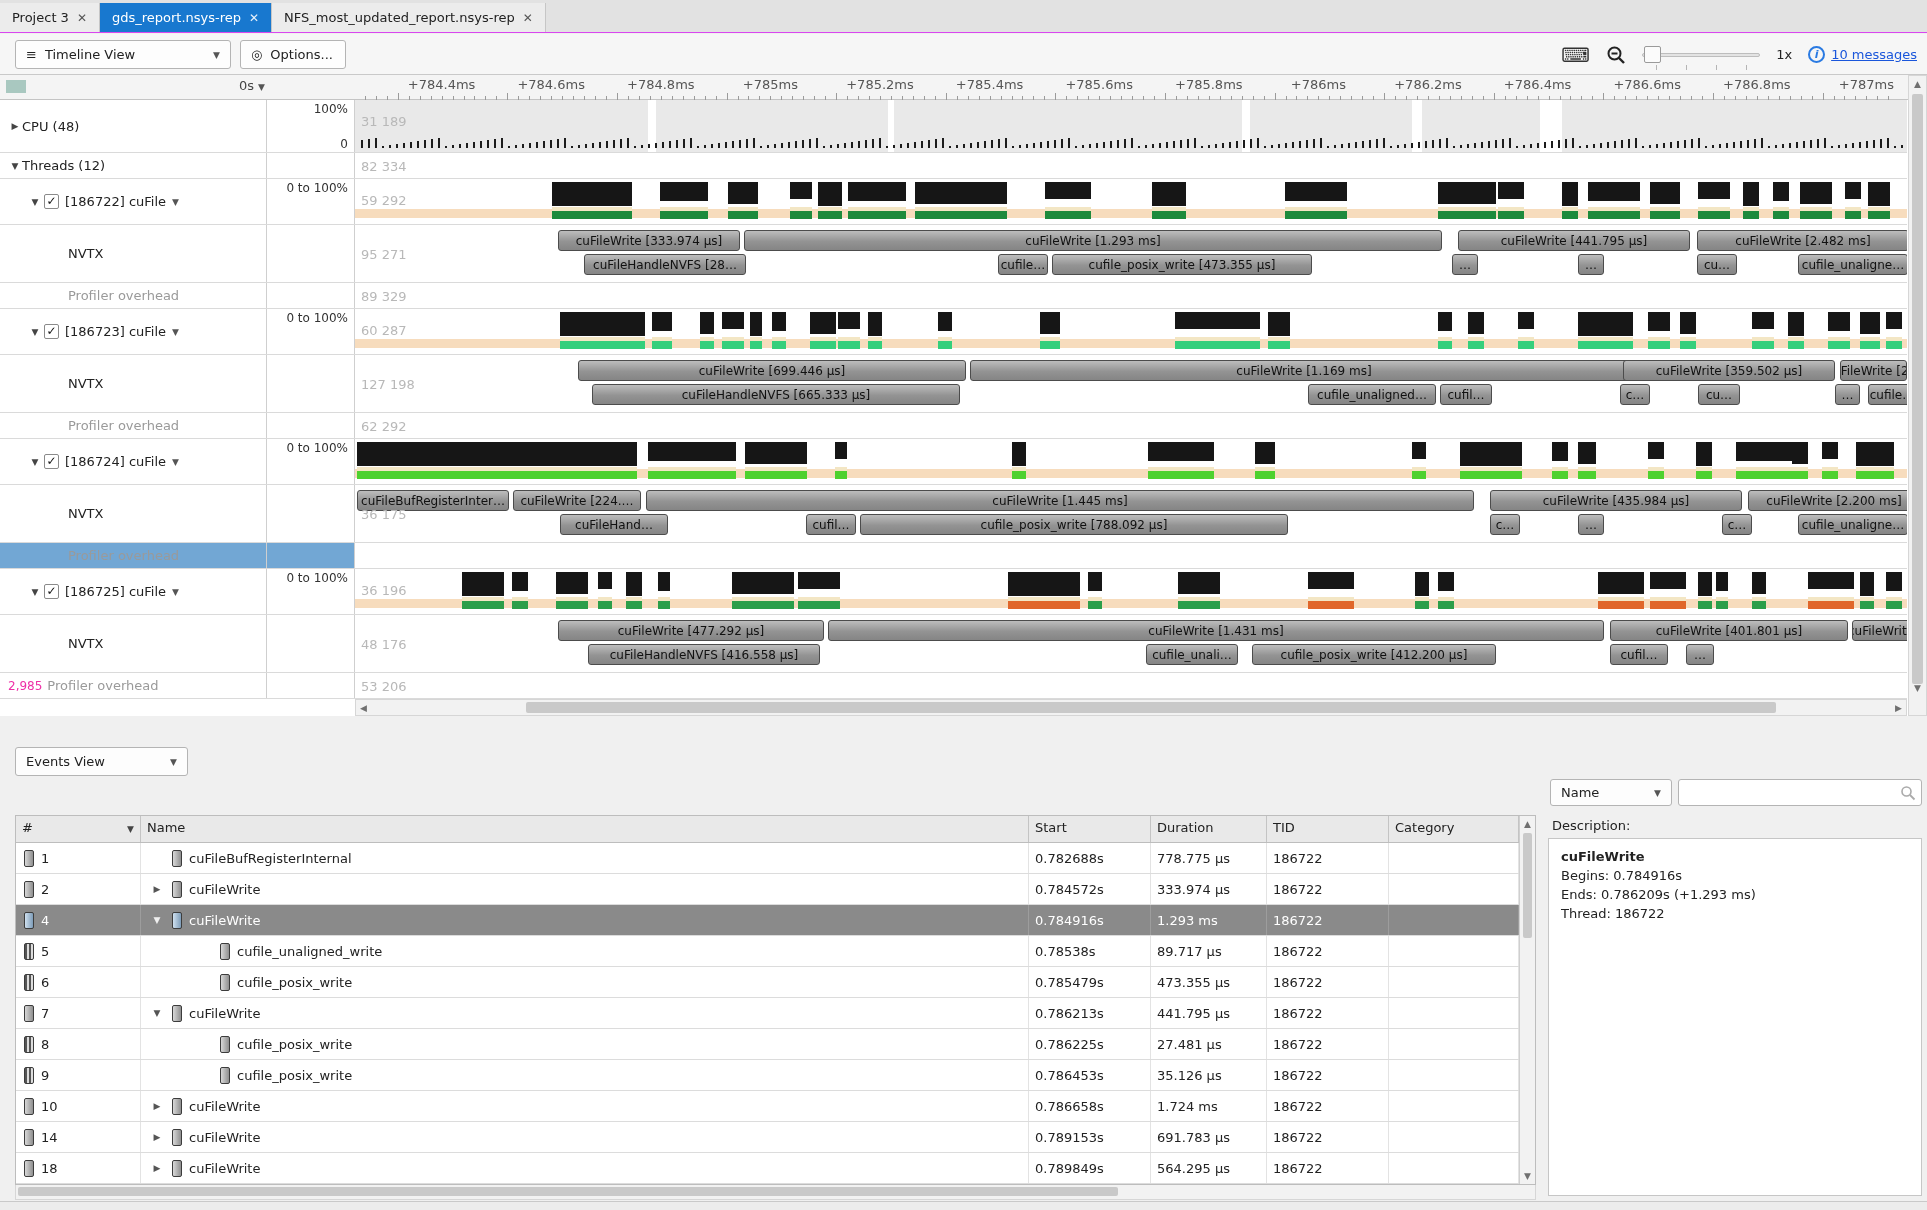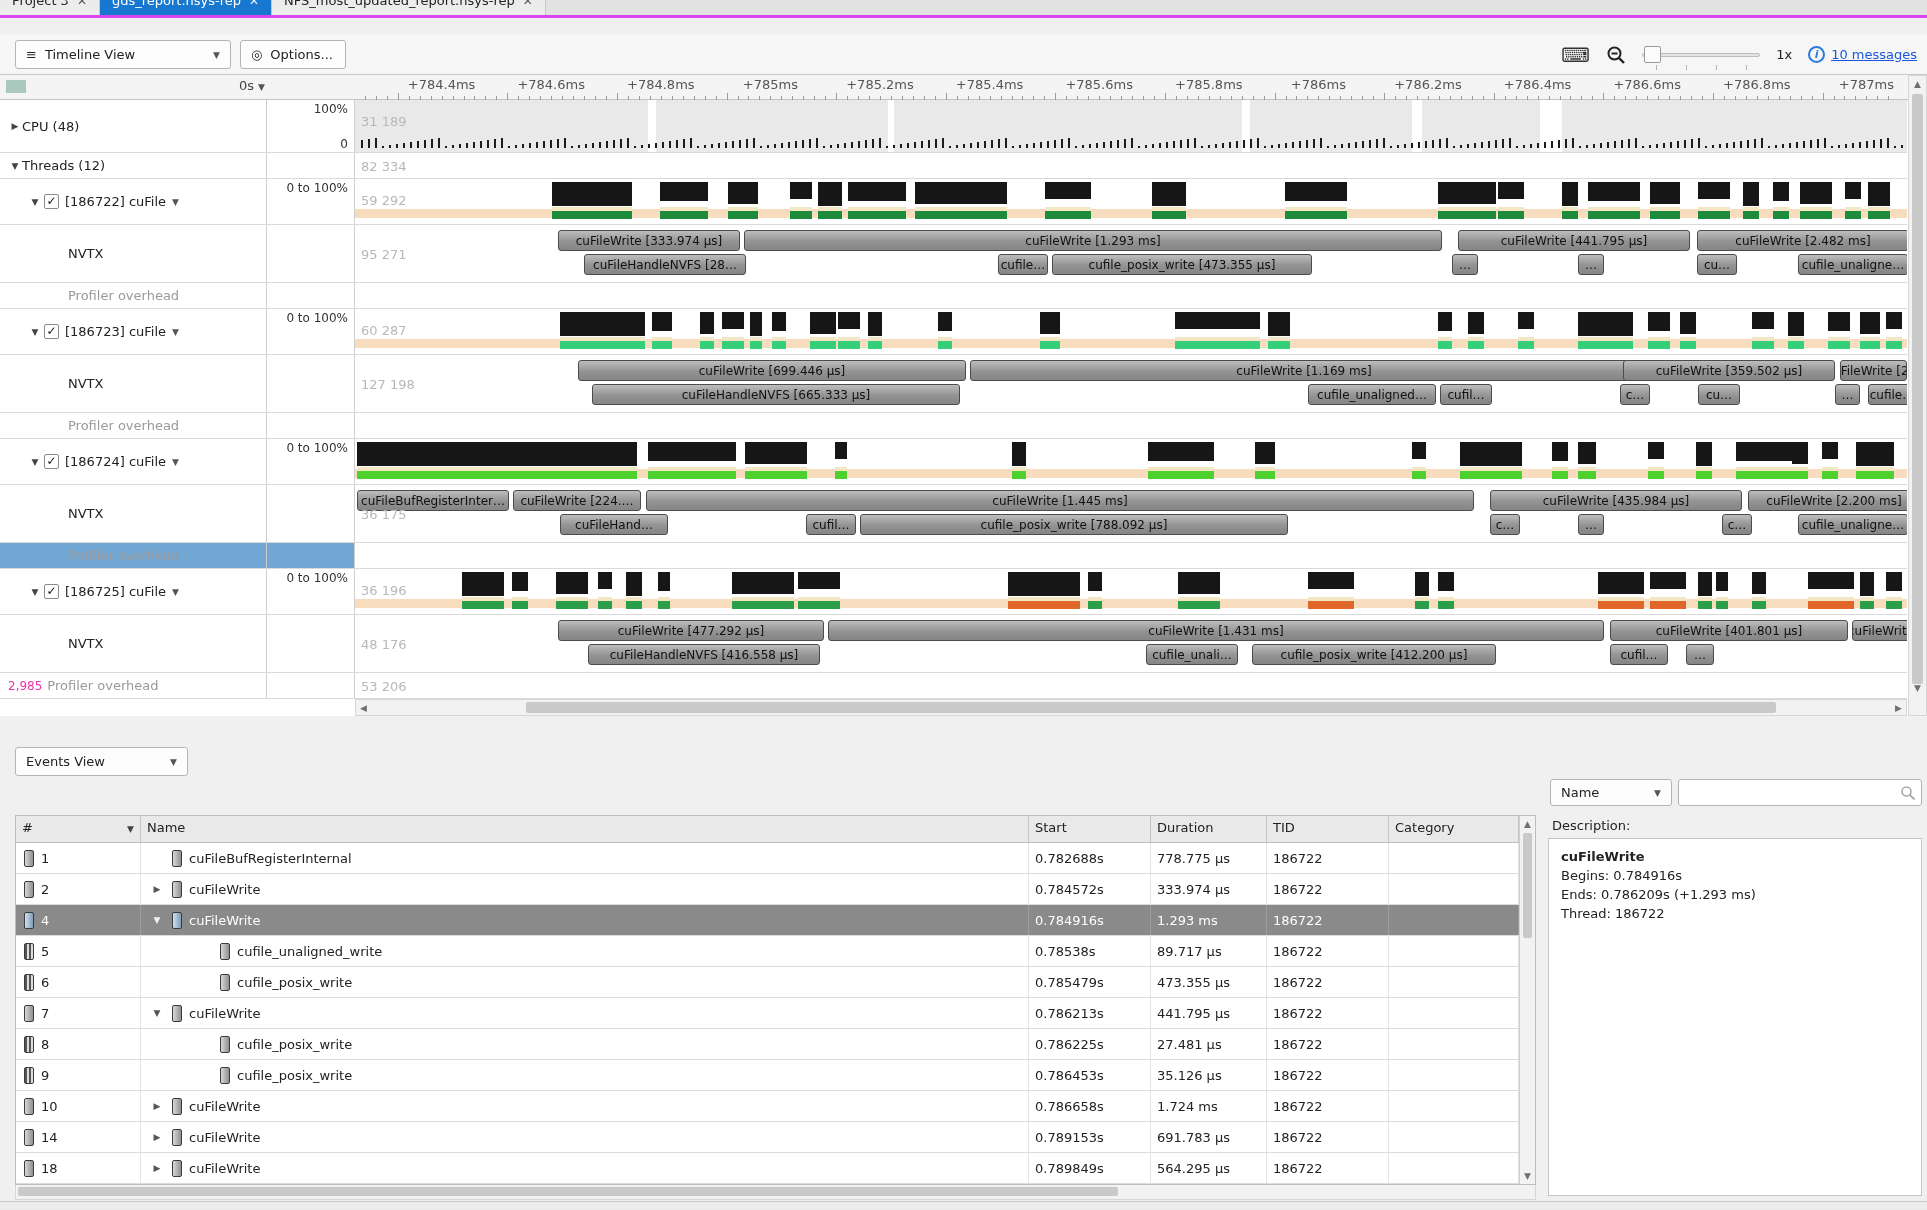--- a/index.html
+++ b/index.html
@@ -1,22 +1,22 @@
 <!DOCTYPE html>
 <html><head>
 <meta charset="utf-8">
 <style>
   * { margin:0; padding:0; box-sizing:border-box; }
   html,body { width:1927px; height:1210px; overflow:hidden;
     font-family:"DejaVu Sans","Liberation Sans",sans-serif; font-size:13px; color:#222; }
   #app { position:relative; width:1927px; height:1210px; background:#f0f0f0; }
 
   
-  #tabbar { position:absolute; left:0; top:0; width:100%; height:18px;
-    background:#e2e2e2; border-bottom:3px solid #d946ef; display:flex; align-items:flex-end; }
+  #tabbar { position:absolute; left:0; top:0; width:100%; height:33px;
+    background:#e2e2e2; border-bottom:1px solid #d946ef; display:flex; align-items:flex-end; }
   .tab { height:29px; display:flex; align-items:center; gap:8px; padding:0 12px;
     background:#ececec; border-right:1px solid #c6c6c6; cursor:default; white-space:nowrap; }
   .tab.active { background:#1878cf; color:#fff; }
   .tab .close { font-size:12px; color:#555; }
   .tab.active .close { color:#eaf2fb; }
 
   
   #toolbar { position:absolute; left:0; top:34px; width:100%; height:41px;
     background:#f6f6f6; border-bottom:1px solid #c9c9c9; }
   .tb-btn { position:absolute; top:6px; height:29px; background:#fdfdfd;
@@ -688,20 +688,23 @@
             <div class="nvtx-bar" style="left: 1223px; width: 26px; top: 29px;">…</div>
             <div class="nvtx-bar" style="left: 1342px; width: 40px; top: 29px;">cu…</div>
             <div class="nvtx-bar" style="left: 1443px; width: 110px; top: 29px;">cufile_unaligne…</div>
           </div>
         </div>
         <div class="tl-row" style="height: 26px;">
           <div class="tl-label">
             <span class="row-label dim" style="padding-left: 68px;">Profiler overhead</span>
           </div>
           <div class="tl-scale"></div>
+          <div class="tl-content">
+            <span class="counter">89 329</span>
+          </div>
         </div>
         <div class="tl-row" style="height: 46px;">
           <div class="tl-label" style="padding-left: 28px;">
             <span class="tree-arrow">▼</span>
             <span class="cb">✓</span>
             <span class="row-label">[186723] cuFile</span>
             <span class="caret" style="margin-left: 6px;"> ▼</span>
           </div>
           <div class="tl-scale">0 to 100%</div>
           <div class="tl-content">
@@ -799,20 +802,23 @@
             <div class="nvtx-bar" style="left: 1343px; width: 42px; top: 29px;">cu…</div>
             <div class="nvtx-bar" style="left: 1480px; width: 25px; top: 29px;">…</div>
             <div class="nvtx-bar" style="left: 1513px; width: 48px; top: 29px;">cufile…</div>
           </div>
         </div>
         <div class="tl-row" style="height: 26px;">
           <div class="tl-label">
             <span class="row-label dim" style="padding-left: 68px;">Profiler overhead</span>
           </div>
           <div class="tl-scale"></div>
+          <div class="tl-content">
+            <span class="counter">62 292</span>
+          </div>
         </div>
         <div class="tl-row" style="height: 46px;">
           <div class="tl-label" style="padding-left: 28px;">
             <span class="tree-arrow">▼</span>
             <span class="cb">✓</span>
             <span class="row-label">[186724] cuFile</span>
             <span class="caret" style="margin-left: 6px;"> ▼</span>
           </div>
           <div class="tl-scale">0 to 100%</div>
           <div class="tl-content">

